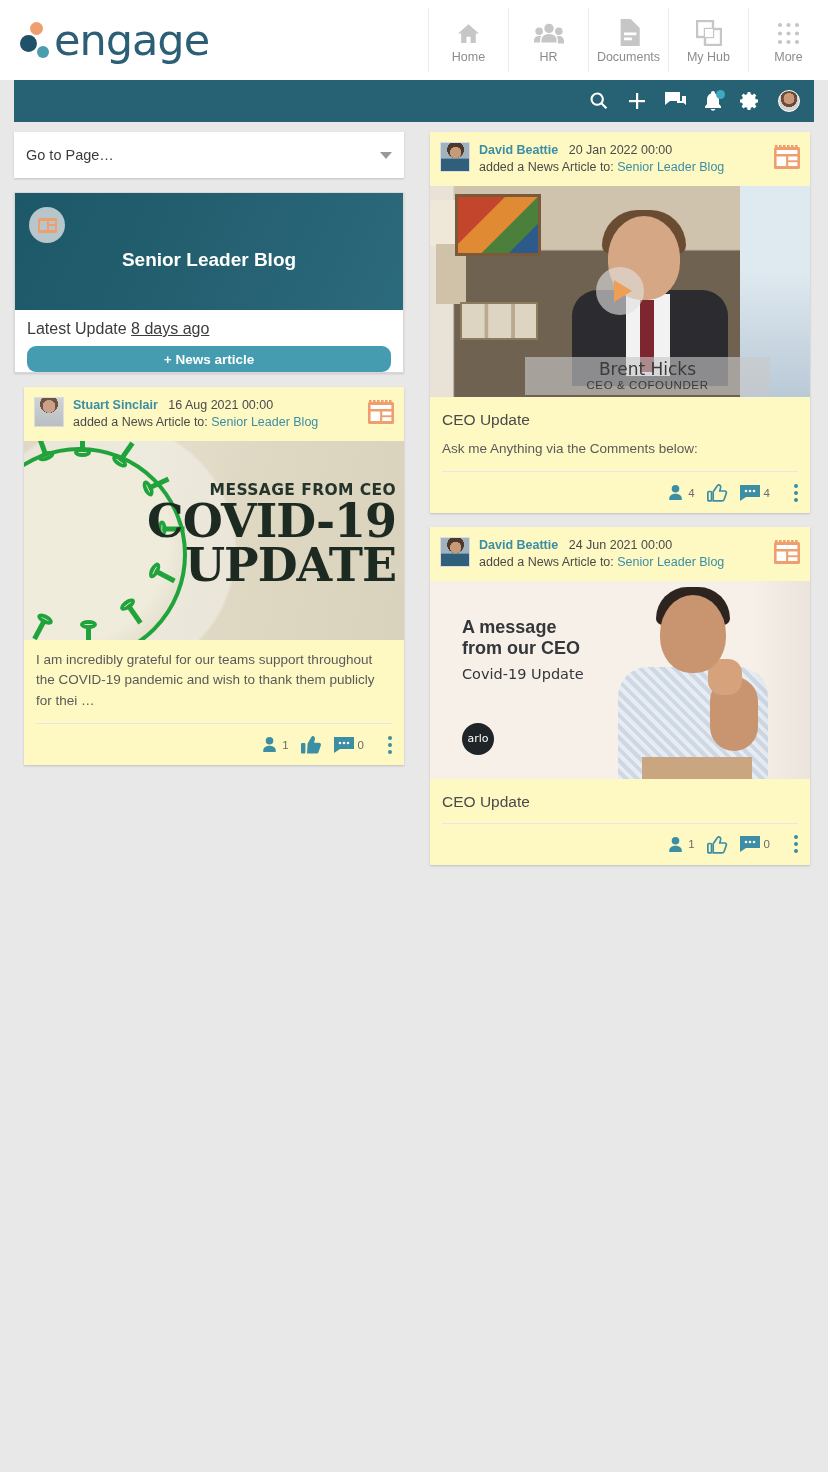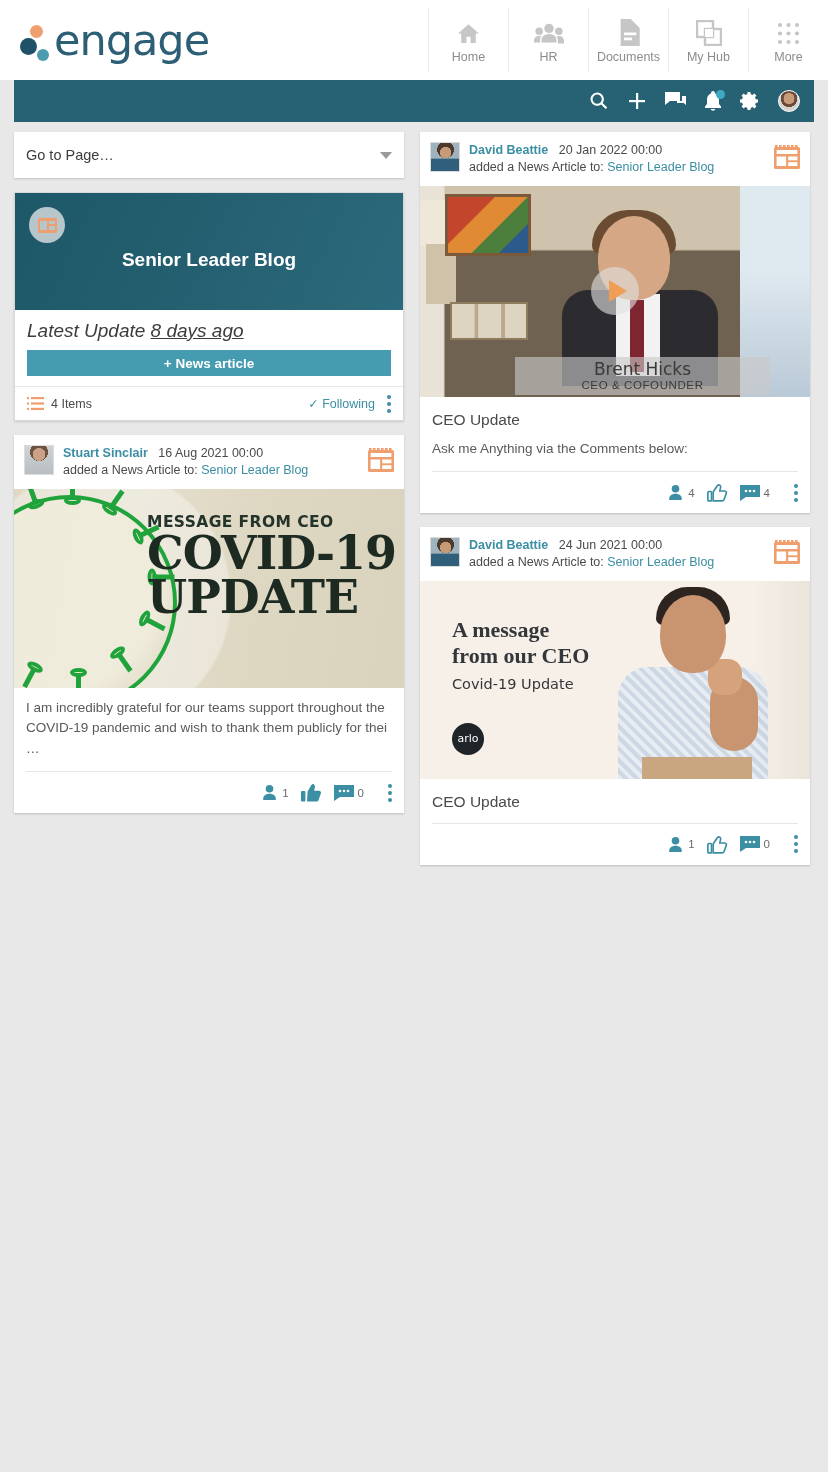--- a/index.html
+++ b/index.html
@@ -9,21 +9,21 @@
     font-family: "Liberation Sans", sans-serif;
     -webkit-font-smoothing: antialiased;
   }
 
   
   .topbar {
     height: 80px; background: #ffffff;
     display: flex; align-items: center;
     position: relative;
   }
-  .logo { display: flex; align-items: flex-end; padding-left: 18px; }
+  .logo { display: flex; align-items: flex-start; padding-left: 18px; }
   .logo-dots { position: relative; width: 34px; height: 40px; }
   .dot-orange { position: absolute; left: 12px; top: 3px; width: 13px; height: 13px; border-radius: 50%; background: #ef9f6e; }
   .dot-navy   { position: absolute; left: 2px;  top: 16px; width: 17px; height: 17px; border-radius: 50%; background: #1f5168; }
   .dot-teal   { position: absolute; left: 19px; top: 27px; width: 12px; height: 12px; border-radius: 50%; background: #4b9cae; }
   .logo-word { font-size: 43px; color: #2c5f75; letter-spacing: -1px; font-weight: 400; line-height: 1; margin-left: 2px; font-family: "DejaVu Sans", sans-serif; }
 
   .nav { margin-left: auto; display: flex; align-items: stretch; height: 64px; }
   .nav-item {
     width: 80px; display: flex; flex-direction: column;
     align-items: center; justify-content: center;
@@ -73,40 +73,40 @@
   .widget-avatar {
     width: 36px; height: 36px; border-radius: 50%; background:#b6c6cb;
     display:flex; align-items:center; justify-content:center;
   }
   .widget-avatar svg { fill:#ef9f6e; }
   .widget-title {
     position:absolute; left:0; right:0; top:56px; text-align:center;
     color:#fff; font-size:19px; font-weight:bold;
   }
   .widget-body { padding: 10px 12px 0 12px; }
-  .widget-latest { font-size: 19px; color:#3c3c3c;font-style:italic; }
+  .widget-latest { font-size: 16px; color:#3c3c3c; }
   .widget-latest u { text-decoration: underline; }
   .widget-btn {
     margin-top: 8px; height: 26px; background:#459bb0; color:#fff;
     display:flex; align-items:center; justify-content:center;
-    font-size:13.5px; font-weight:bold; cursor:pointer;
+    font-size:13.5px; font-weight:bold; cursor:pointer;border-radius:9px;
   }
   .widget-foot {
     margin-top: 10px; border-top:1px solid #e6e6e6;
     height: 34px; display:flex; align-items:center; padding: 0 12px;
   }
   .items-ico { display:flex; margin-right:7px; }
   .items-ico svg { fill:#ef9f6e; }
   .items-txt { font-size:12.5px; color:#4a4a4a; }
   .following { margin-left:auto; font-size:12.5px; color:#3b8ea3; cursor:pointer; }
   .kebab { margin-left:12px; display:flex; flex-direction:column; gap:3px; cursor:pointer; }
   .kebab i { width:4px;height:4px;border-radius:50%;background:#3b8ea3;display:block; }
 
   
-  .post { margin-top: 14px; background:#ffffff; box-shadow:0 1px 2px rgba(0,0,0,.18); }
+  .post { margin-top: 14px; background:#fef9c3; box-shadow:0 1px 2px rgba(0,0,0,.18);margin-left:10px; }
   .post:first-child { margin-top: 0; }
   .post-head { display:flex; align-items:flex-start; padding:10px 10px 9px 10px; }
   .post-avatar { width:30px; height:30px; border:1px solid #dcdcdc; flex:none; overflow:hidden; }
   .av-stuart { background:
       radial-gradient(circle at 50% 30%, #caa186 0 26%, transparent 27%),
       radial-gradient(circle at 50% 22%, #6d5340 0 34%, transparent 35%),
       linear-gradient(#cfd3d6,#b9bec2); }
   .av-david { background:
       radial-gradient(circle at 52% 34%, #c79a78 0 24%, transparent 25%),
       radial-gradient(circle at 52% 24%, #4c3a2c 0 32%, transparent 33%),
@@ -137,21 +137,21 @@
       radial-gradient(circle at 22% 55%, rgba(255,255,255,.35) 0 40%, transparent 41%),
       linear-gradient(100deg,#ded8c4 0%,#e4dfcd 30%,#ded7c2 60%,#d9d2bc 100%);
   }
   .virus {
     position:absolute; left:-52px; top:6px; width:215px; height:215px; border-radius:50%;
     border:4px solid #21a33c;
     background: radial-gradient(circle at 42% 42%, rgba(240,236,220,.95) 0 62%, rgba(206,200,176,.9) 100%);
   }
   .spike { position:absolute; width:5px; height:22px; background:#21a33c; transform-origin: 50% 0%; }
   .spike::after { content:""; position:absolute; left:-6px; top:18px; width:17px; height:9px; border-radius:50%; border:4px solid #21a33c; box-sizing:border-box; background:transparent; }
-  .covid-txt { position:absolute; right:8px; top:24px; }
+  .covid-txt { position:absolute; right:8px; top:40px; text-align:right; }
   .covid-l1 { font-size:15.5px; font-weight:bold; color:#25342b; letter-spacing:.4px; font-family:"DejaVu Sans", sans-serif; }
   .covid-l2 { font-size:46px; font-weight:bold; color:#1d2a22; letter-spacing:-1px; line-height:.96; font-family:"DejaVu Serif", serif; }
   .covid-l3 { font-size:46px; font-weight:bold; color:#1d2a22; letter-spacing:-1px; line-height:.96; font-family:"DejaVu Serif", serif; }
 
   
   .img-video {
     height: 211px; position:relative; overflow:hidden;
     background: linear-gradient(180deg,#6d6253 0%,#4a4036 22%,#3a3028 55%,#2e2722 100%);
   }
   .vid-wall { position:absolute; inset:0; background:
@@ -183,21 +183,21 @@
   .vid-caption {
     position:absolute; left:95px; right:40px; bottom:2px;
     background: rgba(200,200,200,.62); text-align:center; padding:2px 0 4px 0;
   }
   .vc-name { font-size:17px; color:#3a3a3a; font-family:"DejaVu Sans", sans-serif; }
   .vc-role { font-size:11.5px; color:#3a3a3a; letter-spacing:.6px; }
 
   
   .img-arlo { height:198px; position:relative; overflow:hidden; background:#f7f0e8; }
   .arlo-txt { position:absolute; left:32px; top:36px; }
-  .arlo-l1 { font-size:22px; font-weight:bold; color:#33363a; line-height:1.22; font-family:Liberation Serif, serif; }
+  .arlo-l1 { font-size:18px; font-weight:bold; color:#33363a; line-height:1.22; font-family:Liberation Sans, sans-serif; }
   .arlo-l2 { font-size:14.5px; font-weight:normal; color:#33363a; margin-top:6px; font-family:"DejaVu Sans", sans-serif; }
   .arlo-badge {
     position:absolute; left:32px; top:142px; width:32px; height:32px; border-radius:50%;
     background:#1e2428; color:#fff; font-size:11px; display:flex; align-items:center; justify-content:center;
     font-family:"DejaVu Sans", sans-serif;
   }
   .arlo-person { position:absolute; right:18px; top:0; width:190px; height:198px; }
   .ap-head { position:absolute; left:58px; top:14px; width:66px; height:78px; border-radius:50% 50% 46% 46%; background:#c99571; }
   .ap-hair { position:absolute; left:54px; top:6px; width:74px; height:38px; border-radius:38px 38px 8px 8px; background:#2d2420; }
   .ap-body { position:absolute; left:16px; top:86px; width:150px; height:112px; border-radius:30px 30px 0 0;
@@ -339,39 +339,20 @@
         </div>
         <div class="widget-title">Senior Leader Blog</div>
       </div>
       <div class="widget-body">
         <div class="widget-latest">
           <span>Latest Update</span>
           <u>8 days ago</u>
         </div>
         <div class="widget-btn">+ News article</div>
       </div>
-      <div class="widget-foot">
-        <span class="items-ico">
-          <svg width="17" height="13" viewBox="0 0 17 13">
-              <rect x="0" y="0" width="2" height="2.2"></rect>
-              <rect x="4" y="0" width="13" height="2.2"></rect>
-              <rect x="0" y="5.4" width="2" height="2.2"></rect>
-              <rect x="4" y="5.4" width="13" height="2.2"></rect>
-              <rect x="0" y="10.8" width="2" height="2.2"></rect>
-              <rect x="4" y="10.8" width="13" height="2.2"></rect>
-            </svg>
-        </span>
-        <span class="items-txt">4 Items</span>
-        <span class="following">✓ Following</span>
-        <span class="kebab">
-            <i></i>
-            <i></i>
-            <i></i>
-          </span>
-      </div>
     </div>
 
     <div class="post">
       <div class="post-head">
         <div class="post-avatar av-stuart"></div>
         <div class="post-meta">
           <div class="pm-row1">
             <span class="pm-name">Stuart Sinclair</span>
             <span class="pm-date">16 Aug 2021 00:00</span>
           </div>

